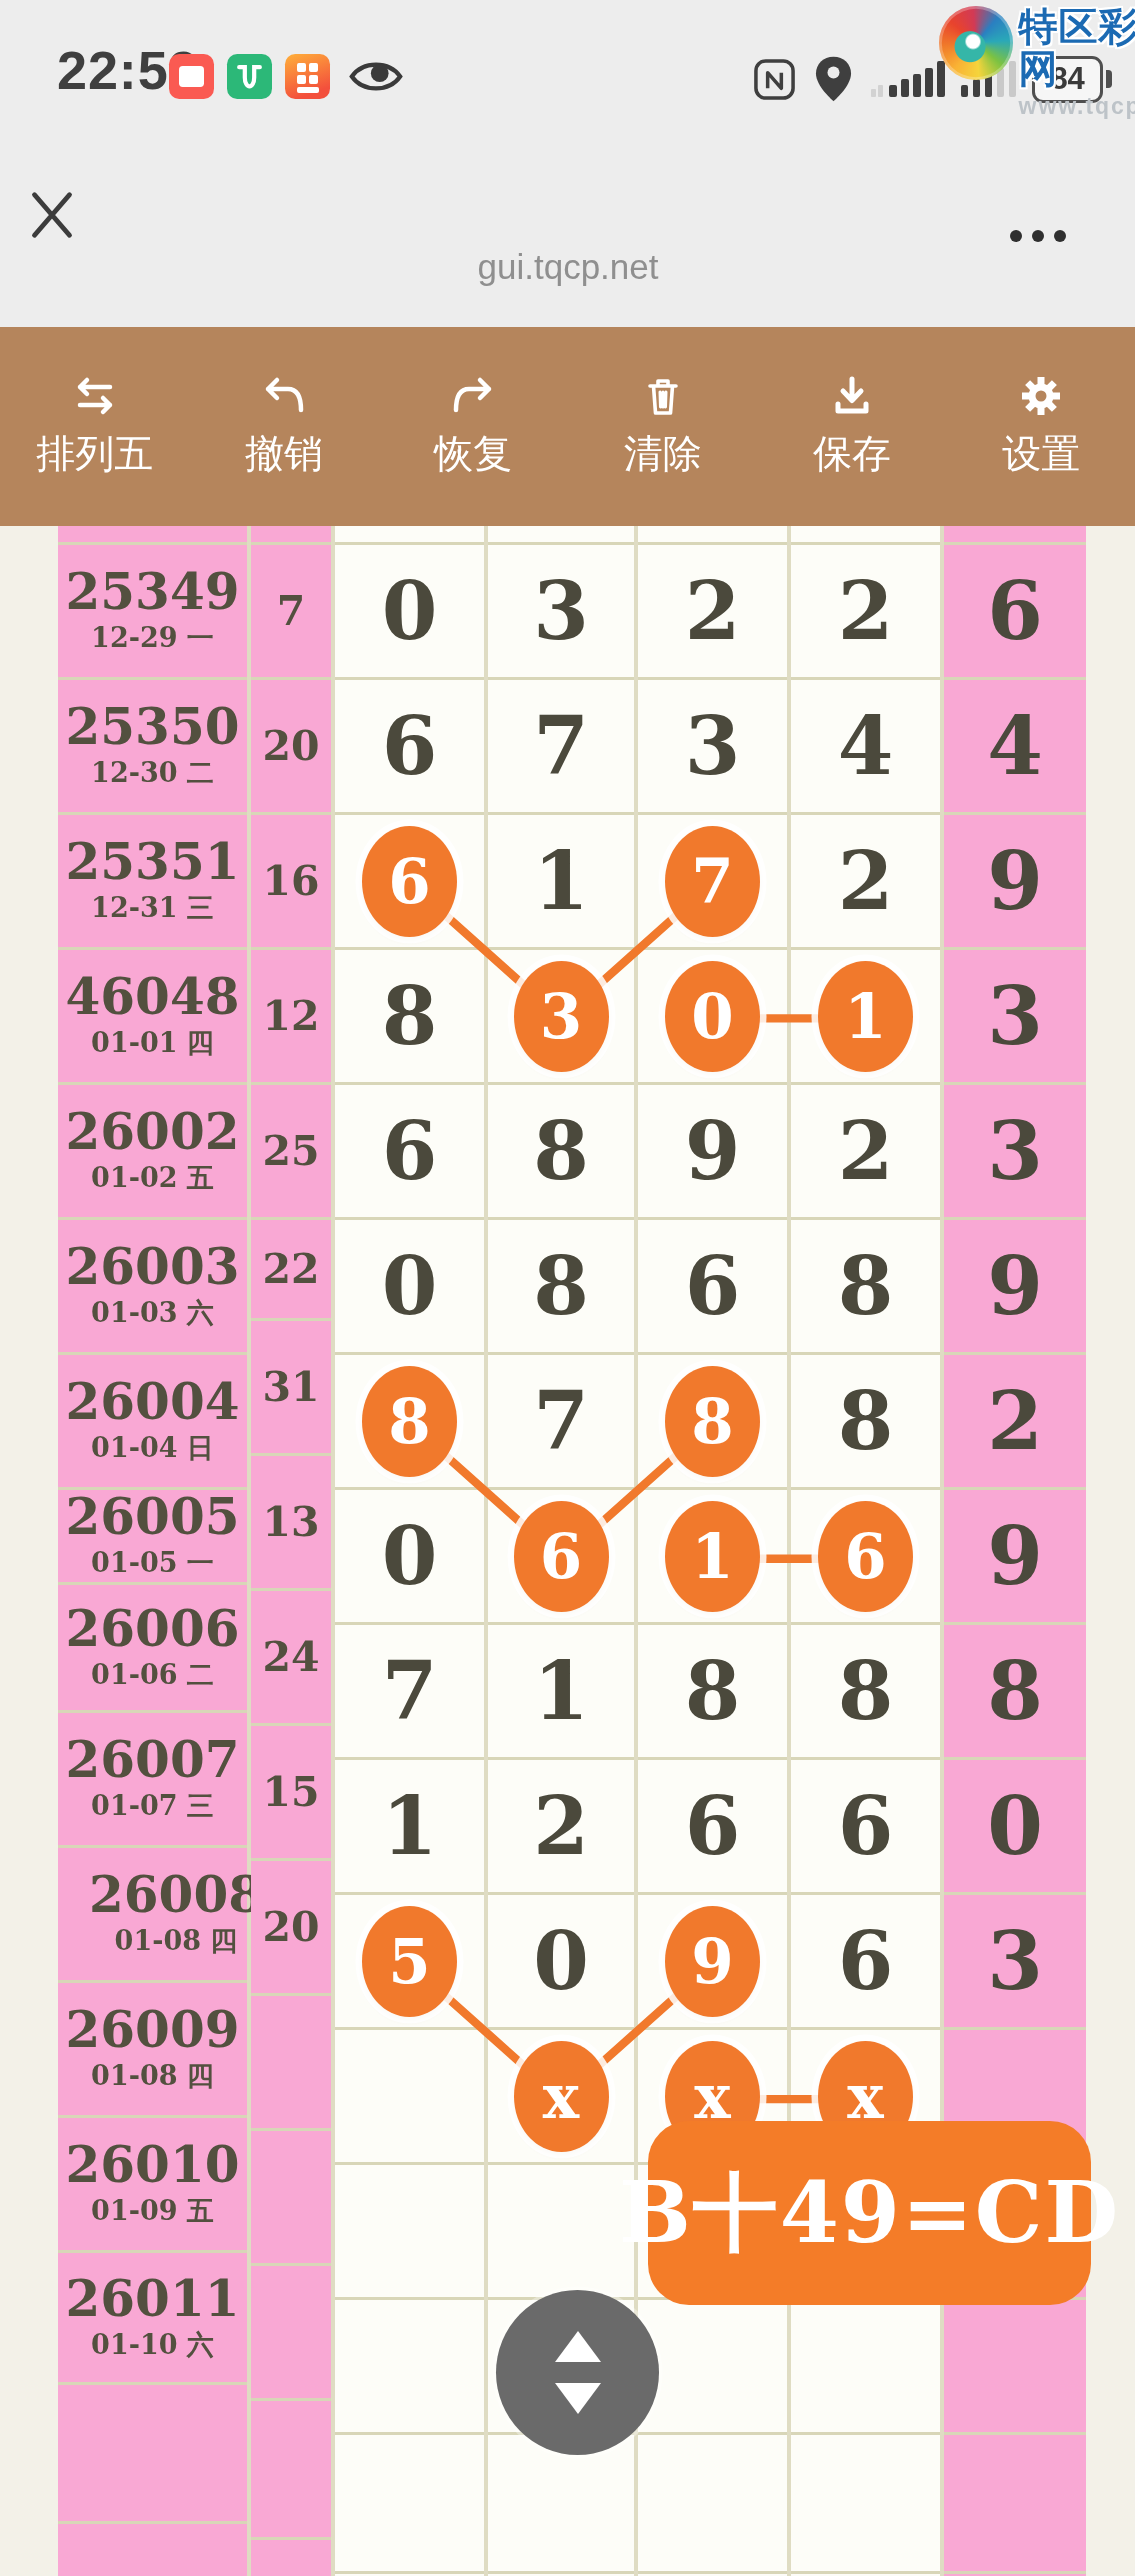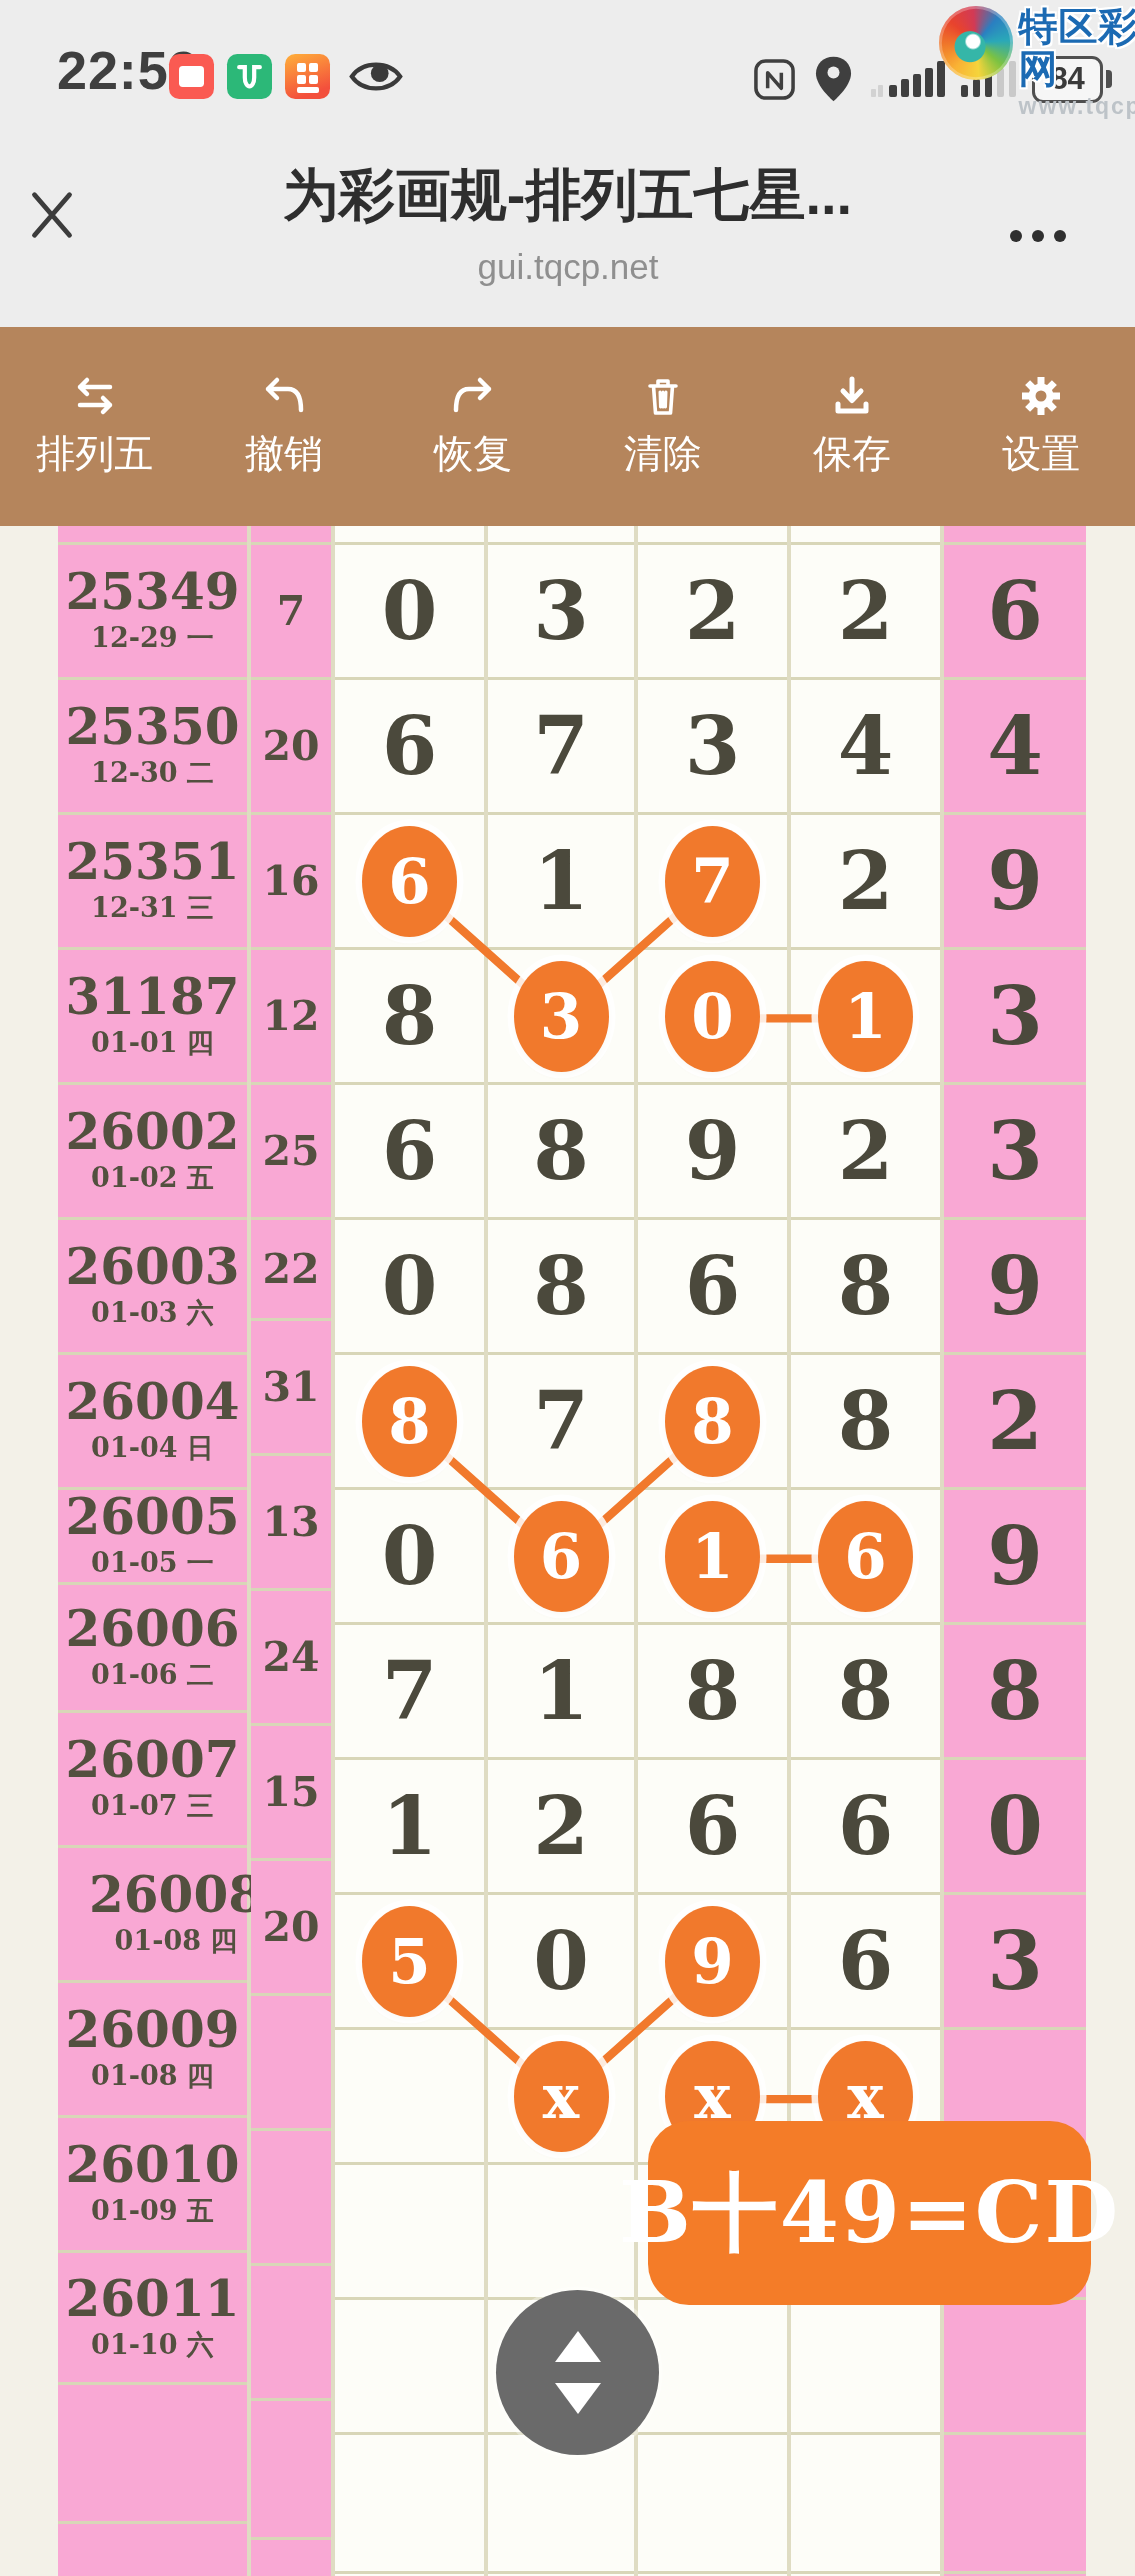--- a/index.html
+++ b/index.html
@@ -152,21 +152,20 @@
       <div class="logoname">特区彩票网</div>
       <div class="logourl">www.tqcp.net</div>
     </div>
   </div>
 
   <div class="close-x">
     <svg width="50" height="56" viewBox="0 0 54 60">
       <path d="M8 8 L46 52 M46 8 L8 52" stroke="#3c3c3c" stroke-width="5" stroke-linecap="round" fill="none"></path>
     </svg>
   </div>
-  <div class="page-title">为彩画规-排列五七星...</div>
   <div class="page-domain">gui.tqcp.net</div>
   <div class="more-dots">
       <i></i>
       <i></i>
       <i></i>
     </div>
 </div>
 
 <div class="toolbar">
   <div class="tbtn">
@@ -226,21 +225,21 @@
       </div>
       <div class="cell" style="height: 135px;">
         <div class="pnum">25350</div>
         <div class="pdate">12-30 二</div>
       </div>
       <div class="cell" style="height: 135px;">
         <div class="pnum">25351</div>
         <div class="pdate">12-31 三</div>
       </div>
       <div class="cell" style="height: 135px;">
-        <div class="pnum">31187</div>
+        <div class="pnum">46048</div>
         <div class="pdate">01-01 四</div>
       </div>
       <div class="cell" style="height: 135px;">
         <div class="pnum">26002</div>
         <div class="pdate">01-02 五</div>
       </div>
       <div class="cell" style="height: 135px;">
         <div class="pnum">26003</div>
         <div class="pdate">01-03 六</div>
       </div>

